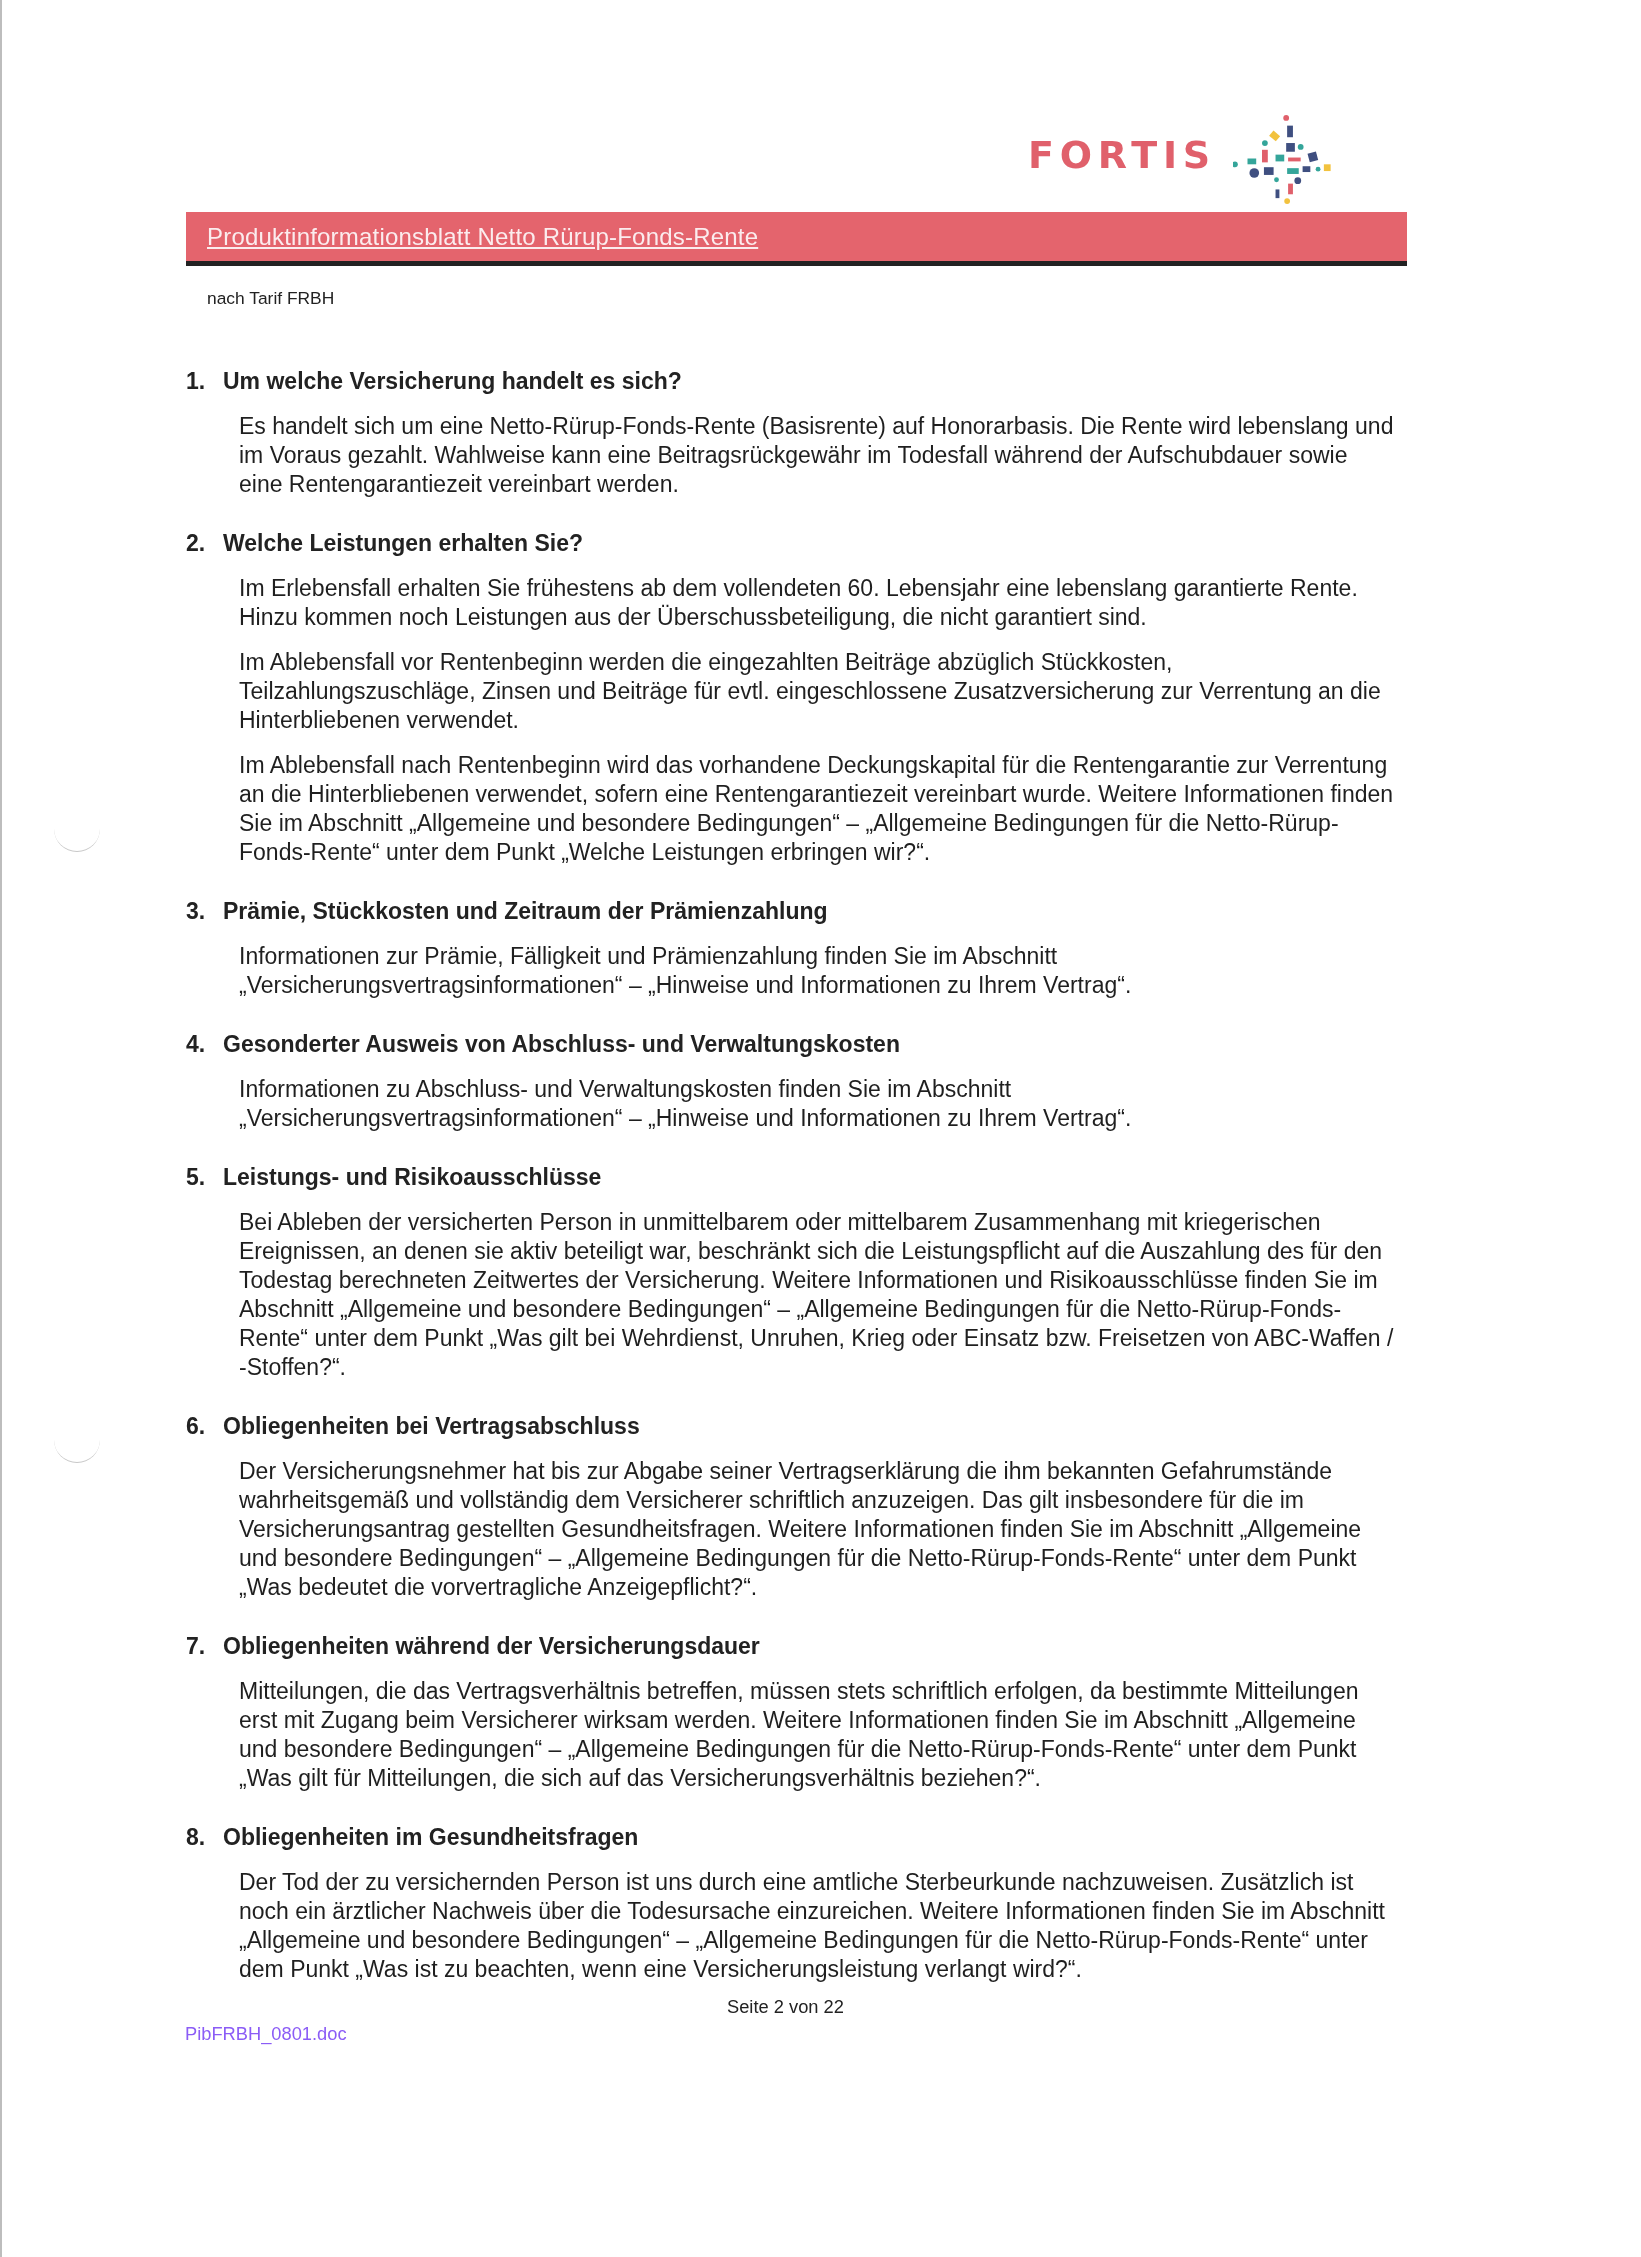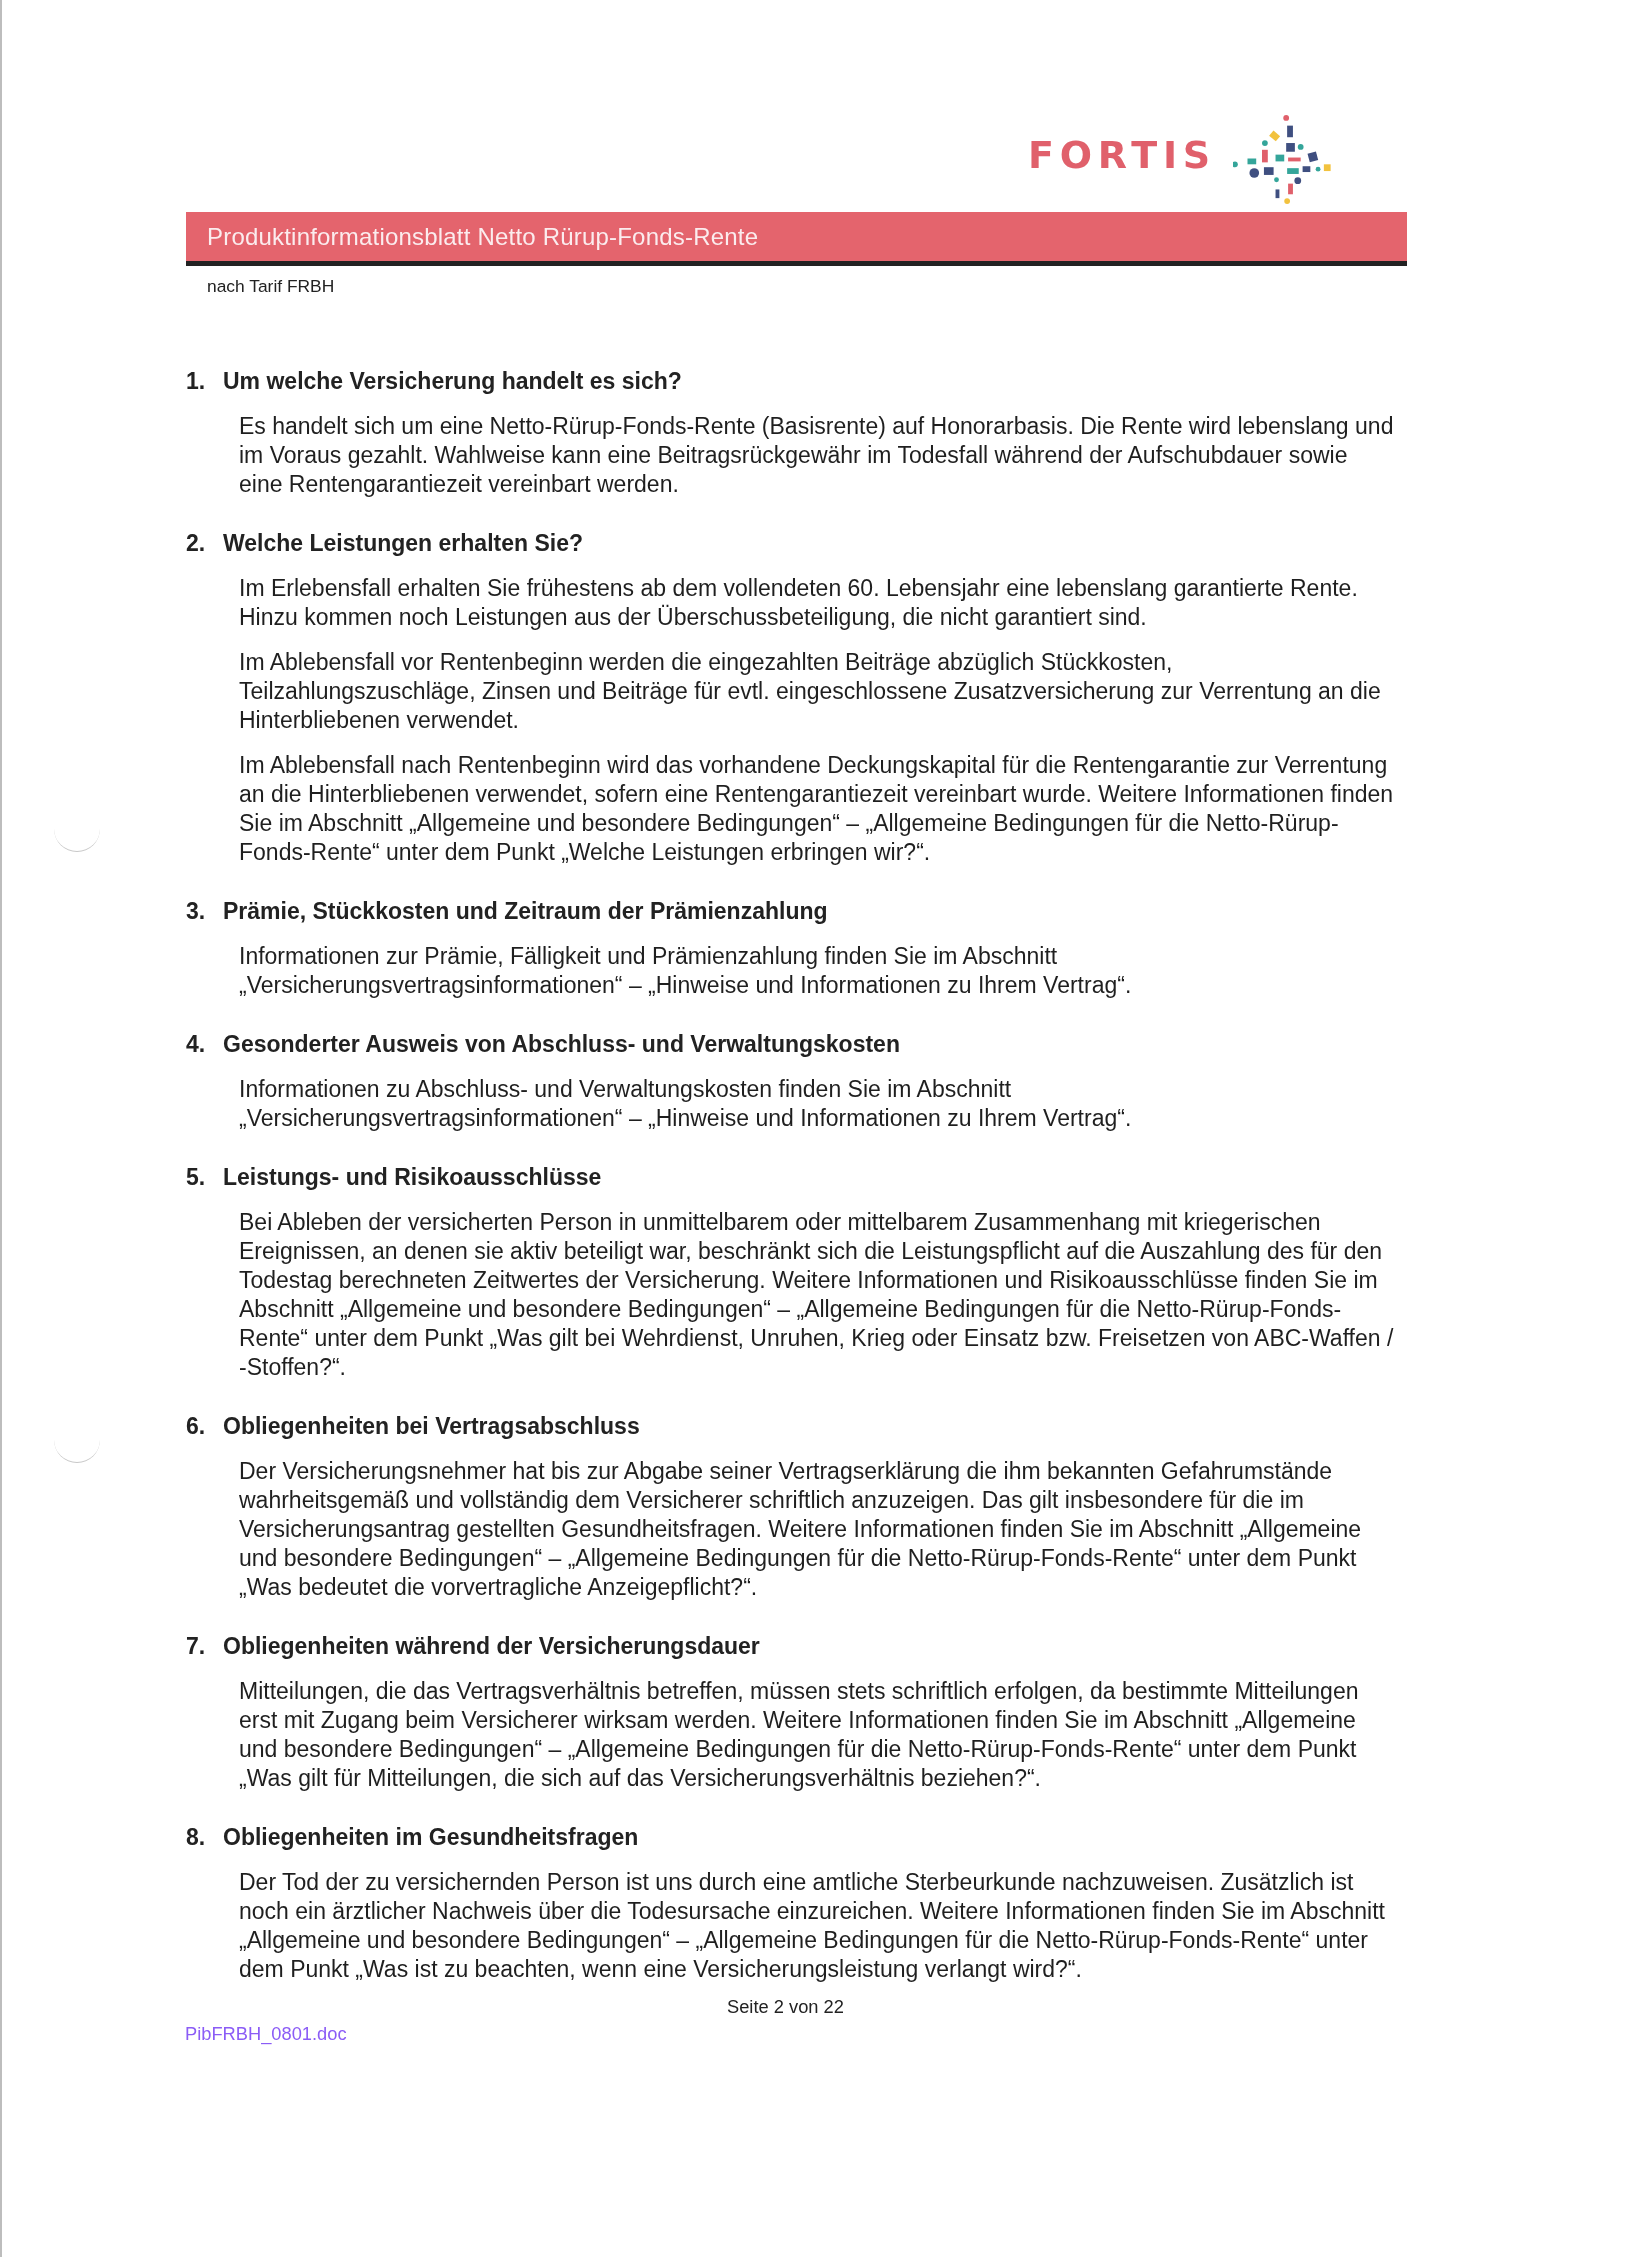--- a/index.html
+++ b/index.html
@@ -8,23 +8,23 @@
     font-family: "Liberation Sans", sans-serif; color: #1a1a1a;
   }
   .left-edge { position: absolute; left: 0; top: 0; width: 1.9px; height: 2257px; background: #bdbdbd; }
   .punch { position: absolute; left: 54px; width: 46px; height: 23px;
     border-bottom: 1.4px solid #c8c8c8; border-radius: 0 0 29px 29px; }
   .logo { position: absolute; left: 1028px; top: 106px; display: flex; align-items: center; }
   .logo-word { font-family: "DejaVu Sans", sans-serif; font-weight: bold; font-size: 38px;
     letter-spacing: 5.8px; color: #e0606b; line-height: 1; }
   .logo-mark { margin-left: 17.4px; width: 116px; height: 97px; position: relative; top: 3.9px; }
   .band { position: absolute; left: 186px; top: 212px; width: 1221px; height: 50px; background: #e4646d; }
-  .band-title { position: absolute; left: 21px; top: 10.6px; font-size: 24px; color: #fbecee; letter-spacing: 0.2px; }
+  .band-title { position: absolute; left: 21px; top: 10.6px; font-size: 24px; color: #fbecee; letter-spacing: 0.2px; text-decoration: underline; }
   .band-rule { position: absolute; left: 186px; top: 261px; width: 1221px; height: 4.8px; background: #222; }
-  .subtitle { position: absolute; left: 207px; top: 276px; font-size: 17.4px; color: #222; }
+  .subtitle { position: absolute; left: 207px; top: 288px; font-size: 17.4px; color: #222; }
   .sections { position: absolute; left: 186px; top: 367px; width: 1226px; }
   .section { margin-bottom: 30px; }
   .section-head { display: flex; font-weight: bold; font-size: 23px; line-height: 29px; color: #222; }
   .section-num { width: 37px; }
   .section-body { margin-left: 37px; margin-top: 7.7px; font-size: 23px; line-height: 29px; color: #1f1f1f; }
   .section-body p { margin: 16px; }
   .doc-id { position: absolute; left: 185px; top: 2023px; font-size: 18.3px; color: #8b5cf6; }
   .page-num { position: absolute; left: 727px; top: 1996px; font-size: 18.3px; color: #222; }
 </style>
 </head>

